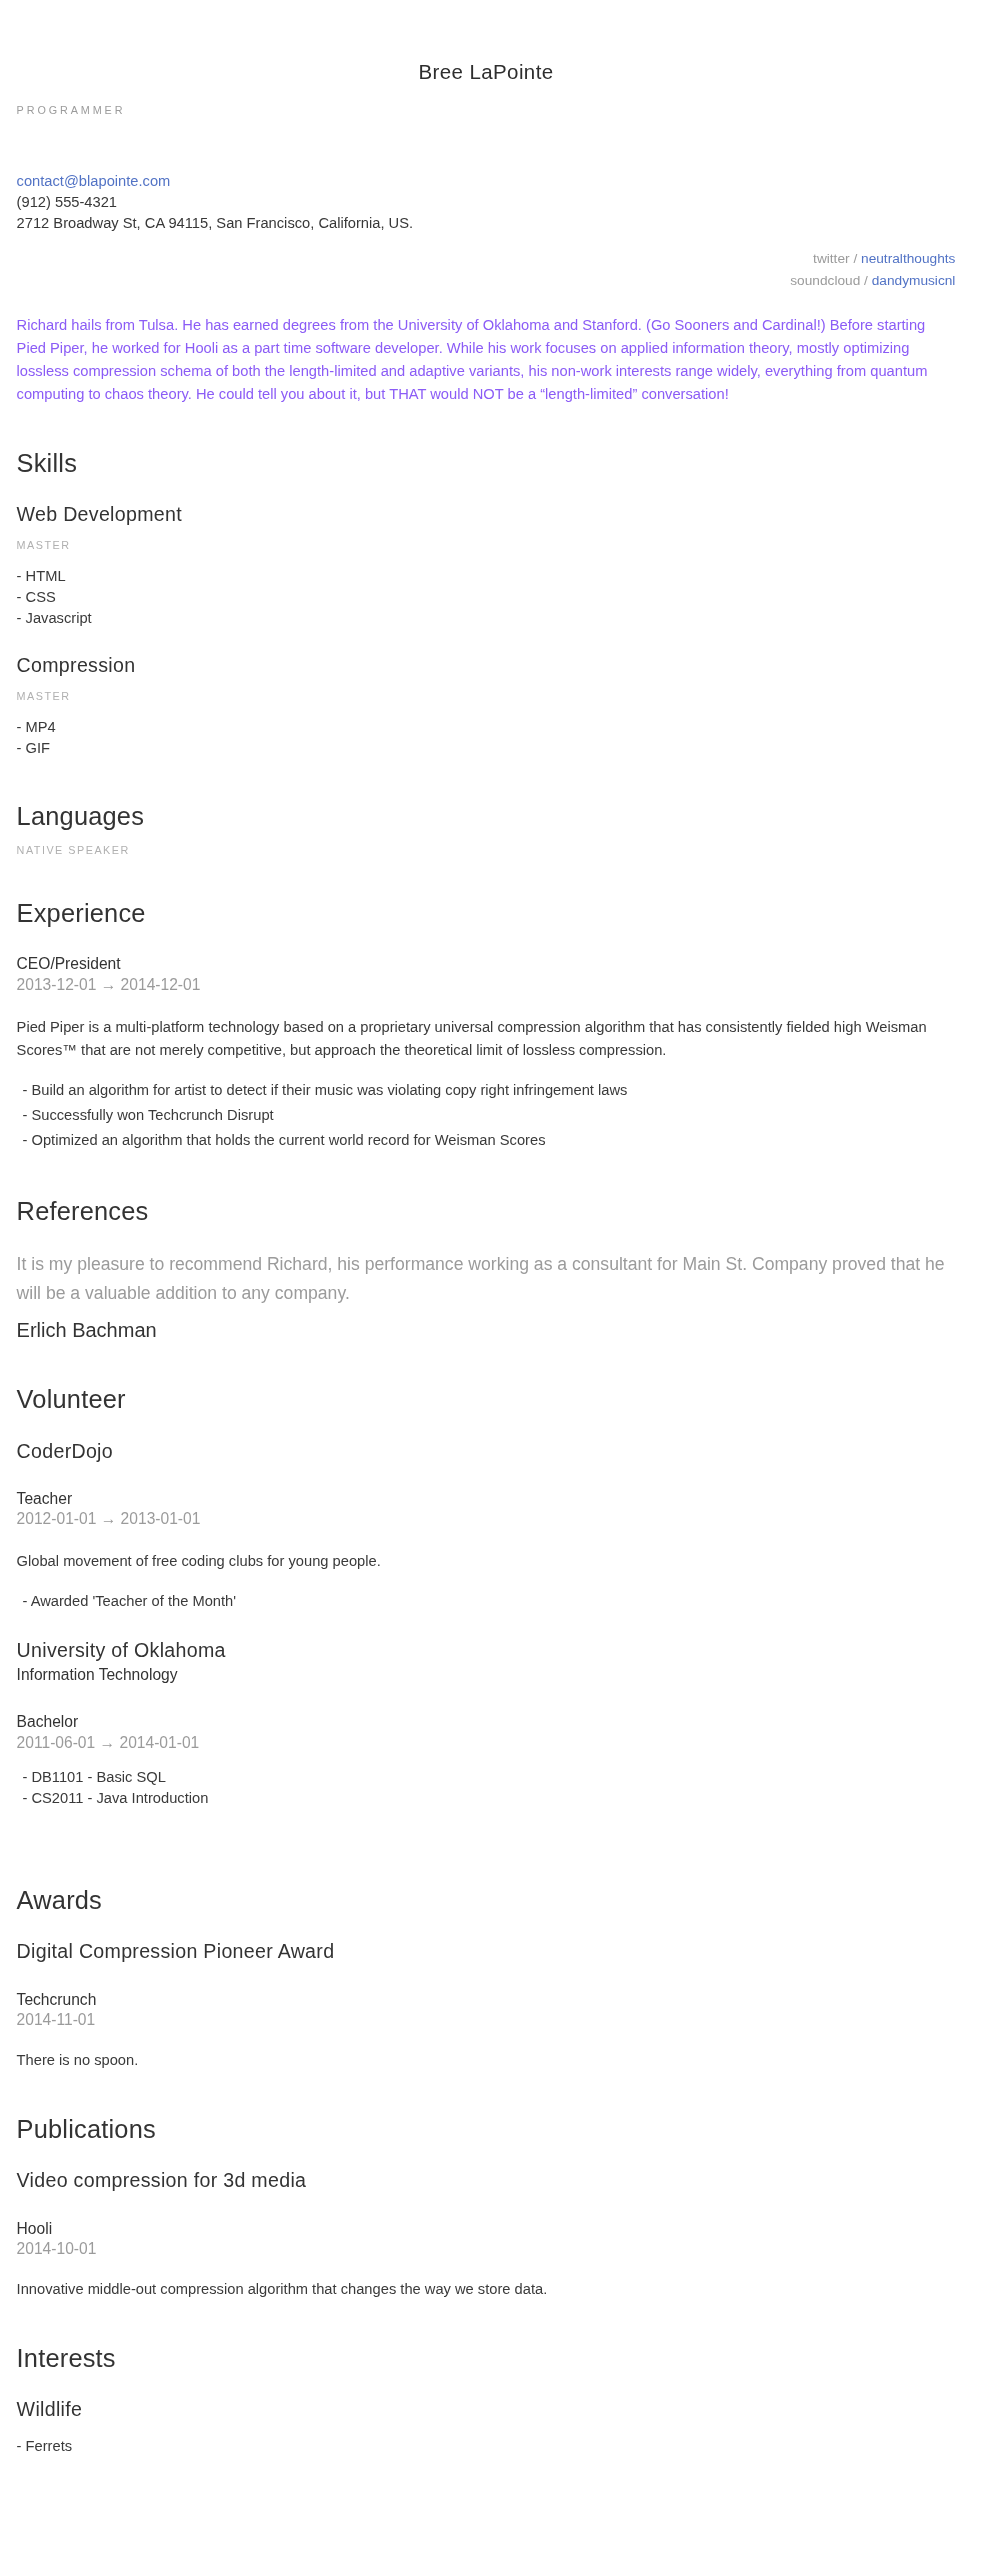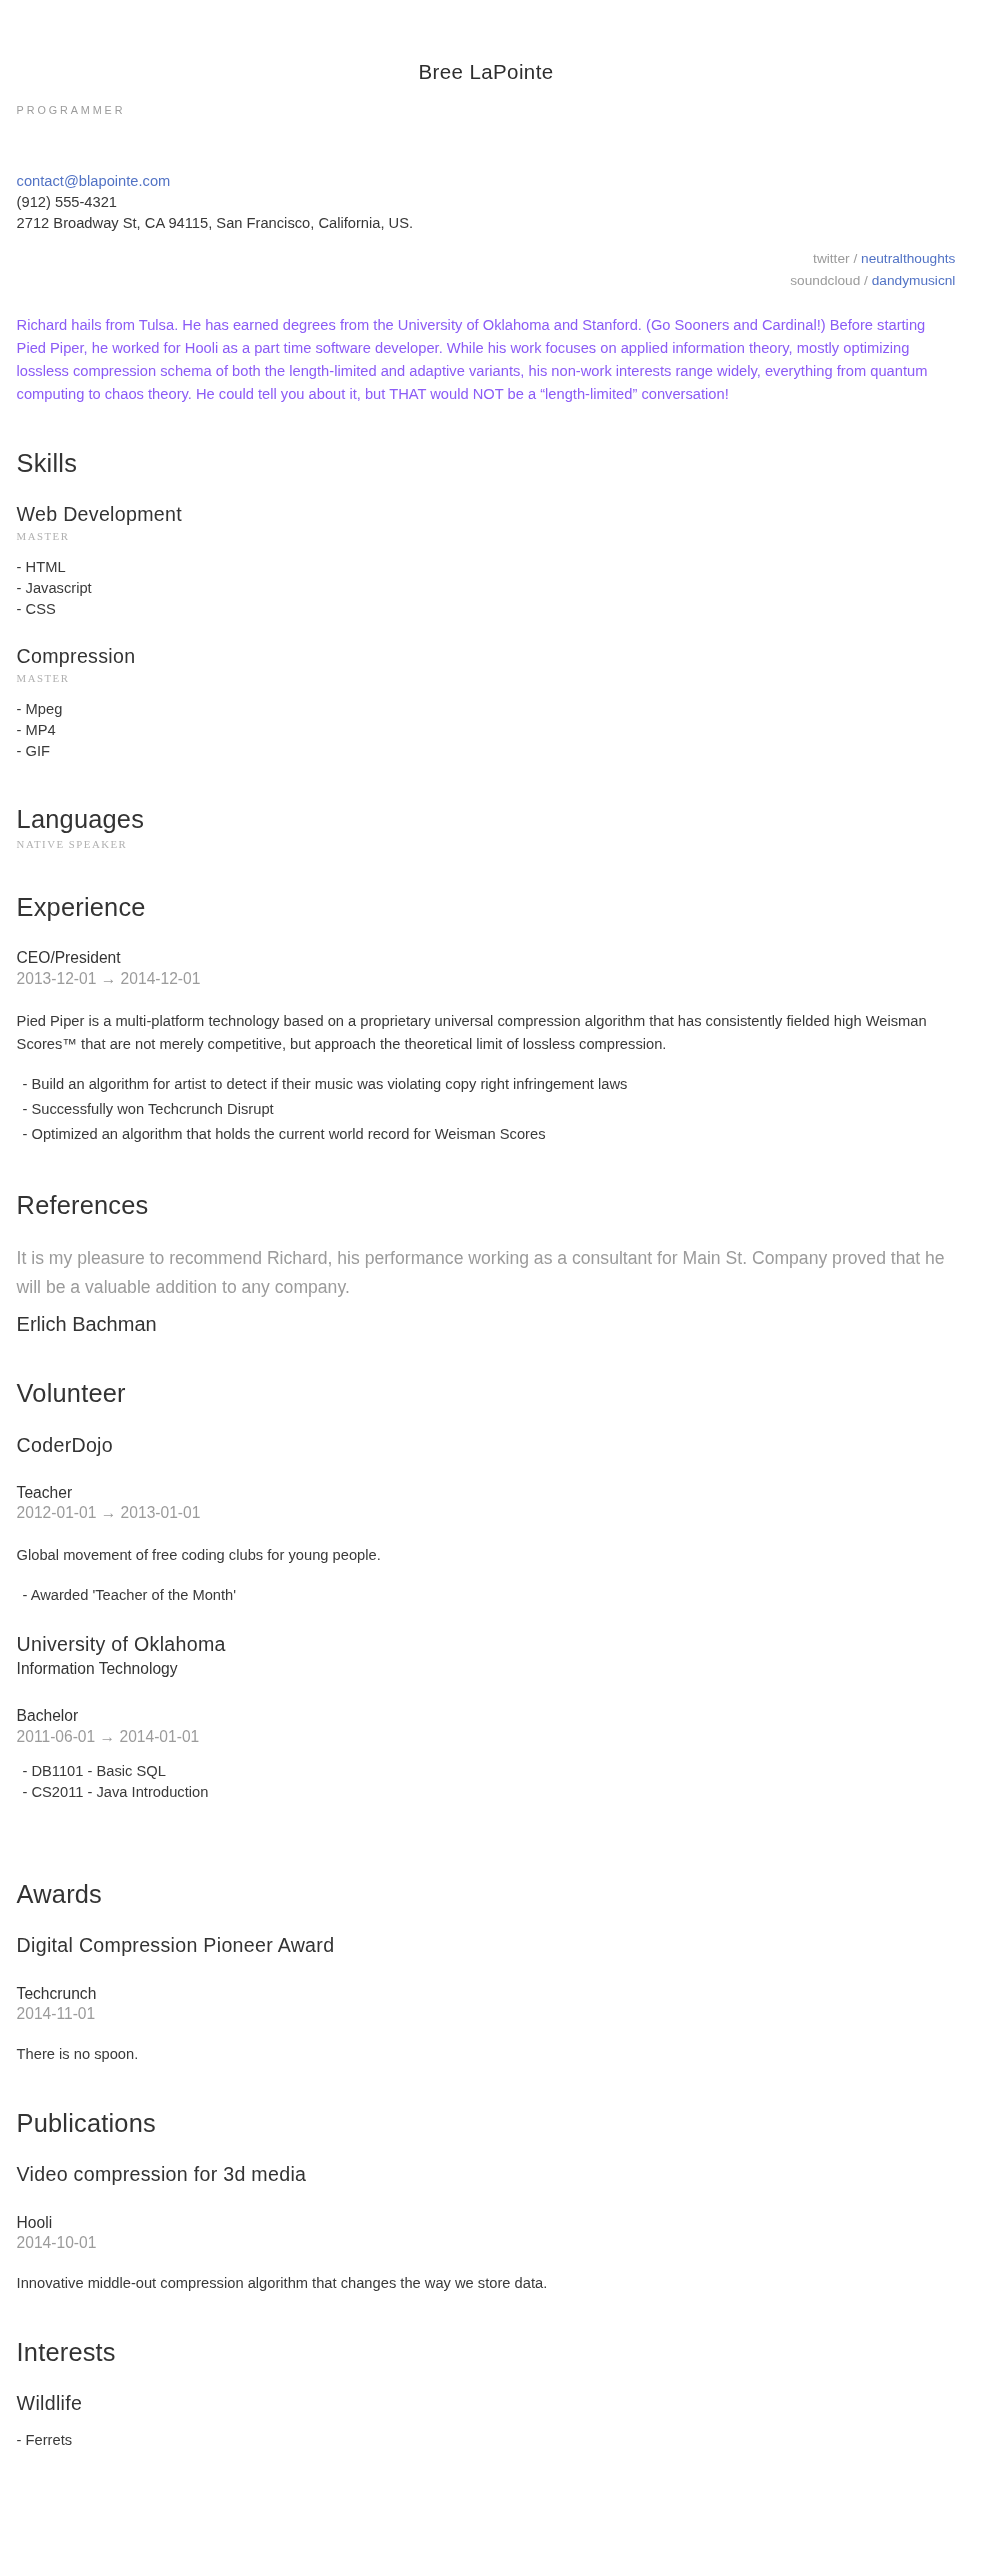--- a/index.html
+++ b/index.html
@@ -61,25 +61,24 @@
   h2.gap-lg { margin-top: 76px; }
   h3.item-title {
     margin: 25.4px 0 0;
     font-size: 19.6px;
     font-weight: 400;
     color: #333;
     letter-spacing: 0.3px;
   }
   .item + .item { margin-top: 19.6px; }
   .level {
-    margin-top: 4px;
+    margin-top: 13px;
     font-size: 10.8px;
     letter-spacing: 1.5px;
     color: #b0b0b0;
-    font-family: Liberation Serif, serif;
   }
   ul { list-style: none; margin: 0; padding: 0; }
   ul.keywords { margin-top: 14.7px; font-size: 14.7px; line-height: 21px; color: #3a3a3a; }
   ul.keywords li::before { content: "- "; }
 
   .entry { margin-top: 26.4px; }
   .position { font-size: 15.6px; line-height: 20.5px; color: #333; }
   .dates, .date { font-size: 15.6px; line-height: 20.5px; color: #9b9b9b; }
   .entry-summary { margin: 20.5px 0 0; font-size: 14.7px; line-height: 23.5px; color: #3a3a3a; }
   ul.highlights { margin-top: 14.7px; padding-left: 5.9px; font-size: 14.7px; line-height: 25.4px; color: #3a3a3a; }
@@ -129,29 +128,28 @@
 
   <p class="summary">Richard hails from Tulsa. He has earned degrees from the University of Oklahoma and Stanford. (Go Sooners and Cardinal!) Before starting Pied Piper, he worked for Hooli as a part time software developer. While his work focuses on applied information theory, mostly optimizing lossless compression schema of both the length-limited and adaptive variants, his non-work interests range widely, everything from quantum computing to chaos theory. He could tell you about it, but THAT would NOT be a “length-limited” conversation!</p>
 
   <section>
     <h2 class="section-heading">Skills</h2>
     <div class="item">
       <h3 class="item-title">Web Development</h3>
       <div class="level">MASTER</div>
       <ul class="keywords">
         <li>HTML</li>
+        <li>CSS</li>
         <li>Javascript</li>
-        <li>CSS</li>
       </ul>
     </div>
     <div class="item">
       <h3 class="item-title">Compression</h3>
       <div class="level">MASTER</div>
       <ul class="keywords">
-        <li>Mpeg</li>
         <li>MP4</li>
         <li>GIF</li>
       </ul>
     </div>
   </section>
 
   <section>
     <h2 class="section-heading">Languages</h2>
     <div class="item">
       <div class="level">NATIVE SPEAKER</div>

